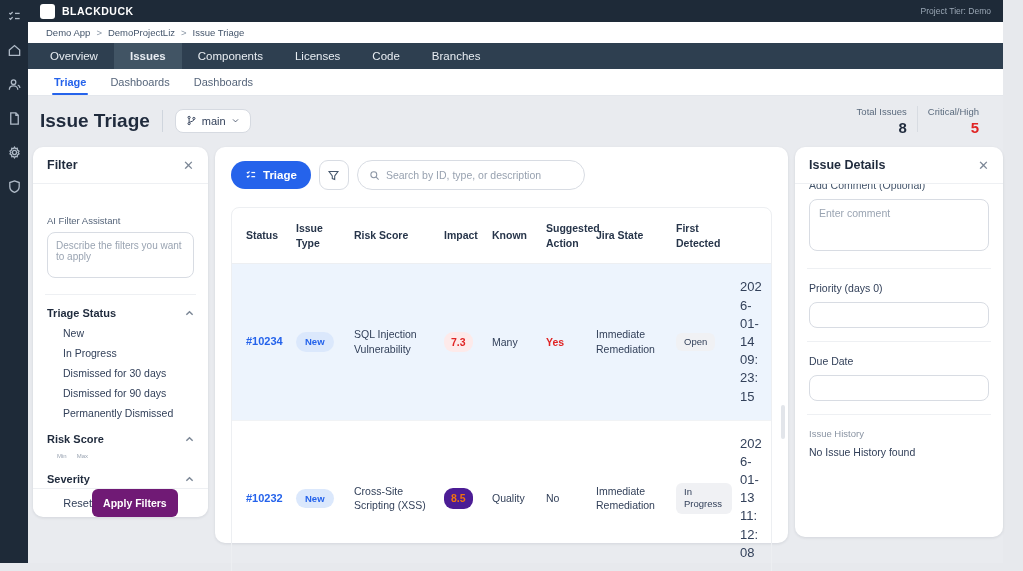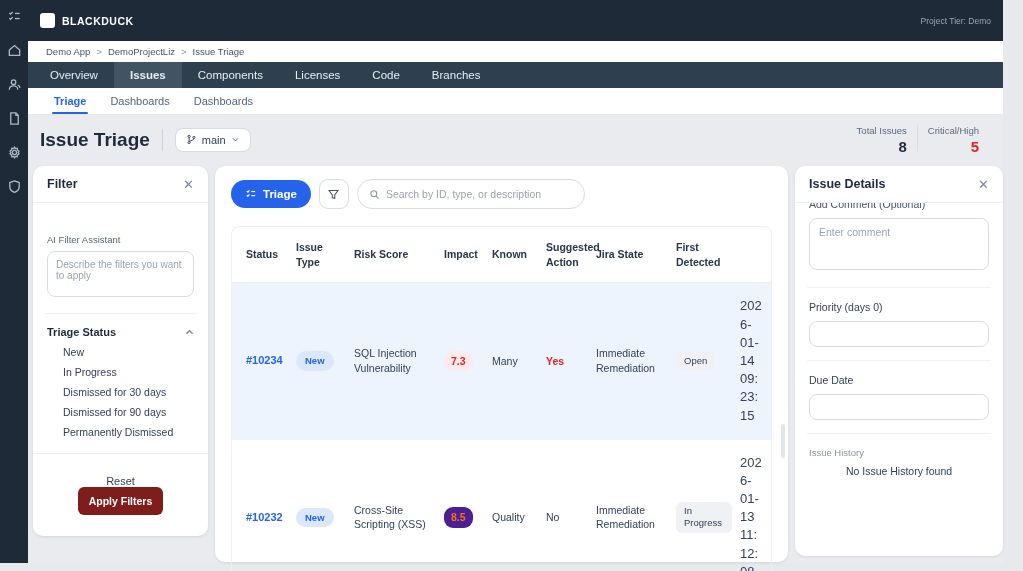--- a/index.html
+++ b/index.html
@@ -13,21 +13,21 @@
   }
   .app { position:absolute; left:0; top:0; width:1003px; height:563px; display:flex; background:#e9ebef; }
 
   
   .rail { width:28px; background:#1e2a38; display:flex; flex-direction:column; align-items:center; padding-top:9px; gap:19px; flex:none; }
   .rail svg { width:15px; height:15px; stroke:#aeb9c6; fill:none; stroke-width:1.4; display:block; }
 
   .main-col { flex:1; display:flex; flex-direction:column; min-width:0; }
 
   
-  .topbar { height:41px; background:#1e2a38; display:flex; align-items:center; padding:0 12px; flex:none; }
+  .topbar { height:22px; background:#1e2a38; display:flex; align-items:center; padding:0 12px; flex:none; }
   .brand { display:flex; align-items:center; gap:7px; }
   .brand-mark { width:15px; height:15px; background:#ffffff; border-radius:3px; }
   .brand-name { color:#ffffff; font-size:10.5px; font-weight:bold; letter-spacing:.5px; }
   .tier { margin-left:auto; color:#9aa7b5; font-size:8.5px; }
 
   
   .crumbbar { height:21px; background:#ffffff; display:flex; align-items:center; padding:0 18px; font-size:9.5px; color:#44556b; gap:6px; flex:none; }
   .crumb-sep { color:#8a97a6; }
 
   
@@ -67,23 +67,23 @@
   .small-label { font-size:9.5px; color:#56657a; margin-bottom:6px;margin-top:20px; }
   .ai-textarea { width:100%; height:46px; border:1px solid #d8dce3; border-radius:8px; resize:none; font-family:inherit; font-size:10px; padding:7px 8px; color:#33415a; }
   .ai-textarea::placeholder { color:#9aa4b2; }
   .f-divider { height:1px; background:#eef0f3; margin:12px -2px; }
   .sec-head { display:flex; align-items:center; justify-content:space-between; margin:2px 0 4px; cursor:pointer; }
   .sec-title { font-size:11px; font-weight:bold; color:#1f2a3c; }
   .sec-head svg { width:9px; height:9px; stroke:#7c8796; fill:none; stroke-width:1.6; }
   .f-option { font-size:10.5px; color:#33415a; padding:4px 0 4px 16px; cursor:pointer; }
   .minmax { display:flex; gap:10px; padding:4px 0 2px 10px; }
   .minmax span { font-size:6px; color:#9aa4b2; }
-  .filter-foot { border-top:1px solid #eef0f3; padding:21px 14px; display:flex; align-items:center; justify-content:flex-start;flex-direction:column; }
+  .filter-foot { border-top:1px solid #eef0f3; padding:0 14px; display:flex; align-items:center; justify-content:center; }
   .reset-btn { font-size:11px; color:#33415a; background:none; border:none; cursor:pointer; font-family:inherit; }
-  .apply-btn { background:#7f1d1d; color:#fff; border:none; border-radius:6px; font-size:10.5px; font-weight:bold; padding:8px 11px; cursor:pointer; font-family:inherit; }
+  .apply-btn { background:#701a75; color:#fff; border:none; border-radius:6px; font-size:10.5px; font-weight:bold; padding:8px 11px; cursor:pointer; font-family:inherit; }
 
   
   .main-card { flex:1; height:396px; min-width:0; padding:13px 16px; position:relative; }
   .toolbar { display:flex; align-items:center; gap:8px; }
   .triage-btn { display:flex; align-items:center; gap:6px; background:#2563eb; color:#fff; border:none; border-radius:16px; padding:8px 14px; font-size:11.5px; font-weight:bold; cursor:pointer; font-family:inherit; }
   .triage-btn svg { width:12px; height:12px; stroke:#fff; fill:none; stroke-width:1.6; }
   .funnel-btn { width:30px; height:30px; border:1px solid #d8dce3; background:#fff; border-radius:9px; display:flex; align-items:center; justify-content:center; cursor:pointer; }
   .funnel-btn svg { width:13px; height:13px; stroke:#44556b; fill:none; stroke-width:1.3; }
   .searchbox { display:flex; align-items:center; gap:6px; width:228px; height:30px; border:1px solid #d8dce3; border-radius:16px; padding:0 11px; background:#fff; }
   .searchbox svg { width:11px; height:11px; stroke:#8a94a3; fill:none; stroke-width:1.5; flex:none; }
@@ -116,21 +116,21 @@
   
   .details-card { width:208px; height:390px; flex:none; display:flex; flex-direction:column; }
   .details-body { padding:0 14px 12px; flex:1; overflow:hidden; }
   .clip-label { font-size:10.5px; color:#44556b; line-height:13px; margin-top:-5px; margin-bottom:7px; overflow:hidden; }
   .d-textarea { width:100%; height:52px; border:1px solid #d8dce3; border-radius:8px; resize:none; font-family:inherit; font-size:10.5px; padding:7px 9px; color:#33415a; }
   .d-textarea::placeholder { color:#9aa4b2; }
   .d-label { font-size:10.5px; color:#33415a; margin:2px 0 8px; }
   .d-input { width:100%; height:26px; border:1px solid #d8dce3; border-radius:8px; font-family:inherit; font-size:10.5px; padding:0 9px; color:#33415a; }
   .d-div { height:1px; background:#eef0f3; margin:13px -2px; }
   .hist-label { font-size:9.5px; color:#8a94a3; margin-bottom:7px; }
-  .hist-empty { font-size:10.5px; color:#33415a;text-align:center; }
+  .hist-empty { font-size:10.5px; color:#33415a; }
 </style>
 </head>
 <body>
 
 <div class="app">
 
   <div class="rail">
     <span>
         <svg viewBox="0 0 16 16">
           <path d="M2.5 4.2l1.3 1.3L6 3.2"></path>

